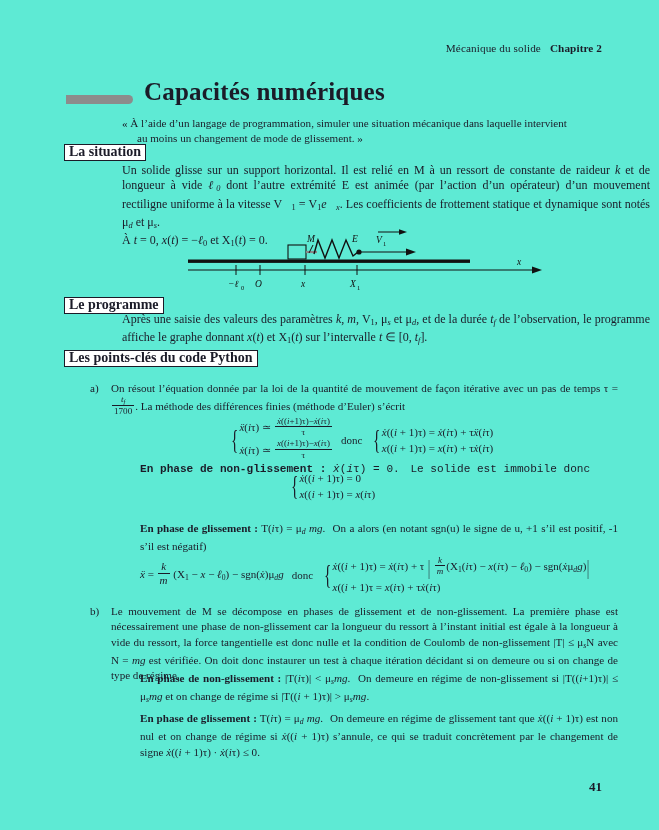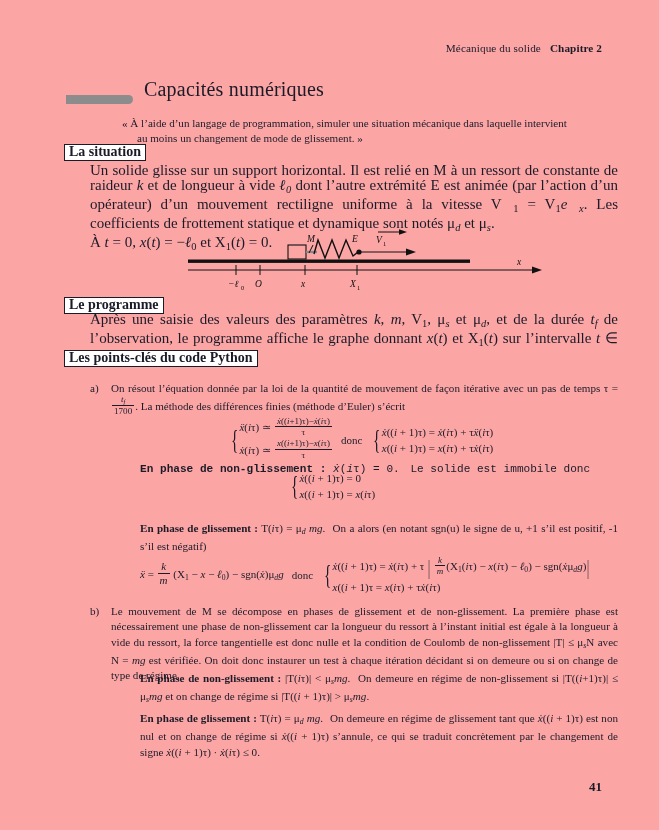--- a/index.html
+++ b/index.html
@@ -8,21 +8,21 @@
     background: #ffffff;
   }
   body {
     font-family: "Liberation Serif", serif;
     color: #1b1b28;
   }
   .page {
     position: relative;
     width: 659px;
     height: 830px;
-    background: #fca5a5;
+    background: #5eead4;
     overflow: hidden;
     box-sizing: border-box;
   }
 
   
   .runhead {
     position: absolute;
     top: 42px;
     right: 57px;
     font-size: 11.2px;
@@ -50,22 +50,22 @@
     top: 11px;
     width: 67px;
     height: 9px;
     background: #8c8c8c;
     border-radius: 0 5px 5px 0;
   }
   .title-text {
     position: absolute;
     left: 78px;
     top: -6px;
-    font-size: 20px;
-    font-weight: normal;
+    font-size: 25px;
+    font-weight: bold;
     letter-spacing: .2px;
     white-space: nowrap;
   }
 
   
   .quote {
     position: absolute;
     top: 116px;
     left: 122px;
     width: 470px;
@@ -86,24 +86,25 @@
     white-space: nowrap;
     line-height: 12px;
   }
   #sec-situation { left: 64px; top: 144px; }
   #sec-programme { left: 64px; top: 297px; font-family: Liberation Serif, serif; }
   #sec-points    { left: 64px; top: 350px; }
 
   
   .para {
     position: absolute;
-    font-size: 15px;
+    font-size: 12px;
     line-height: 15.1px;
     text-align: justify;
     color: #1b1b28;
+    margin-left: 32px;
   }
   #para-situation { left: 90px; top: 163px; width: 528px; }
   #para-programme { left: 90px; top: 312px; width: 528px; }
 
   .it { font-style: italic; }
   .bf { font-weight: bold; }
   .sub { font-size: .70em; vertical-align: -0.28em; }
 
   
   .figure {

